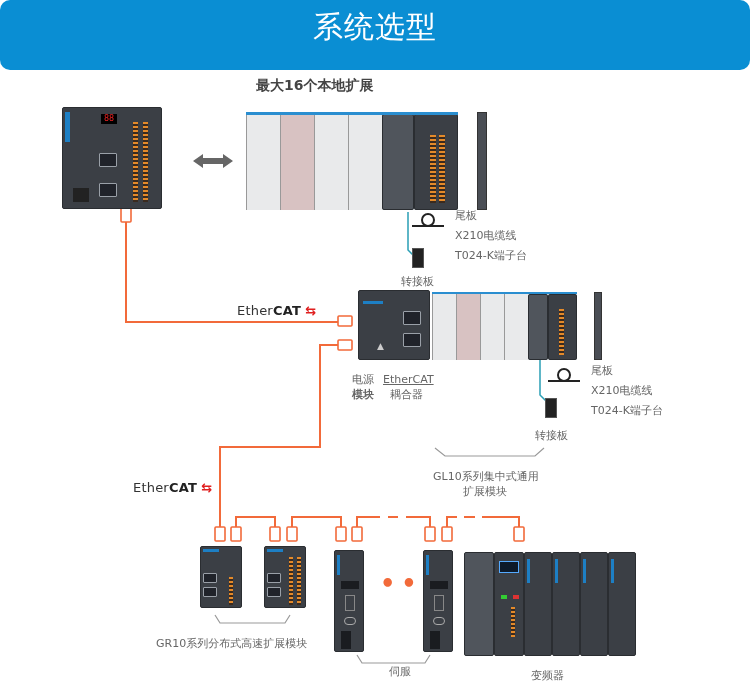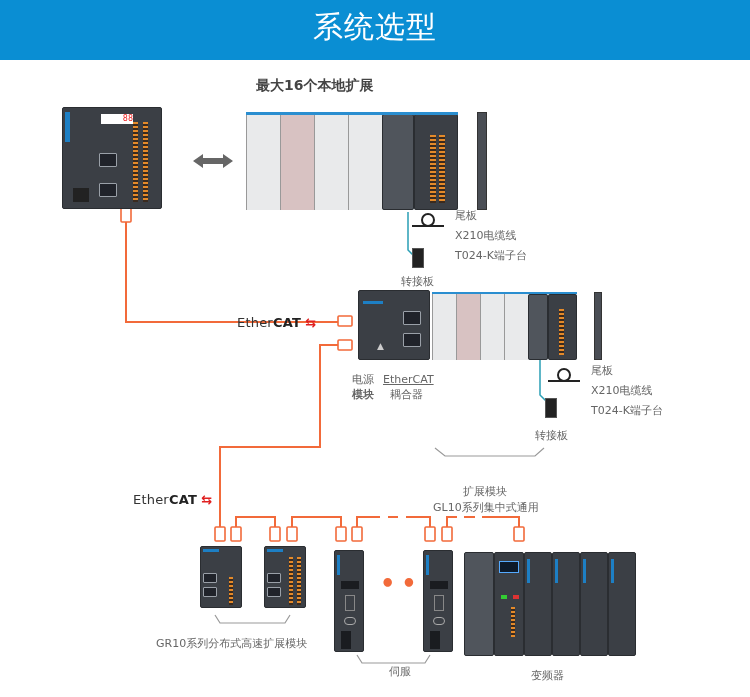--- a/index.html
+++ b/index.html
@@ -1,30 +1,30 @@
 <!DOCTYPE html>
 <html><head>
 <meta charset="utf-8">
 <style>
   * { box-sizing: border-box; margin: 0; padding: 0; }
   body { width: 750px; height: 697px; background: #ffffff; font-family: "DejaVu Sans", sans-serif; position: relative; overflow: hidden; }
-  .header { position: absolute; left: 0; top: 0; width: 750px; height: 60px; background: #0a8ed3; color: #fff; font-size: 30px; text-align: center; line-height: 54px; letter-spacing: 1px; }
+  .header { position: absolute; left: 0; top: 0; width: 750px; height: 70px; background: #0a8ed3; color: #fff; font-size: 30px; text-align: center; line-height: 54px; letter-spacing: 1px; border-radius: 10px; }
   .abs { position: absolute; }
   .label { position: absolute; color: #666; font-size: 11px; line-height: 16px; white-space: nowrap; }
   .bold-title { position: absolute; left: 256px; top: 77px; font-size: 14px; font-weight: bold; color: #444; }
   .device { position: absolute; background: #3b3f45; border: 1px solid #2a2d31; border-radius: 2px; }
   .device.light { background: #50555c; }
   .blue-strip { position: absolute; background: #1d7fc4; }
   .port { position: absolute; width: 18px; height: 14px; background: #20232a; border: 1.5px solid #9aa0a8; border-radius: 1px; }
   .orange-term { position: absolute; background: repeating-linear-gradient(to bottom, #e48a2a 0 2px, #3a2a1e 2px 4px); }
   .io-module { position: absolute; background: #e9eaeb; border-left: 1px solid #999; }
   .io-module.red { background: #d8c2c2; }
   .endplate { position: absolute; background: #4a4e55; border: 1px solid #333; }
   svg.lines { position: absolute; left: 0; top: 0; }
-  .ethercat { position: absolute; font-size: 13px; color: #333; letter-spacing: 0.2px; margin-top: 12px; }
+  .ethercat { position: absolute; font-size: 13px; color: #333; letter-spacing: 0.2px; }
   .ethercat b { font-weight: 900; color: #222; }
   .dots { position: absolute; color: #f26a3a; font-size: 24px; letter-spacing: 6px; font-weight: bold; }
   .arrow-lr { position: absolute; left: 193px; top: 153px; width: 40px; height: 16px; }
 </style>
 </head>
 <body>
 
 <div class="header">
   <span>系统选型</span>
 </div>
@@ -81,21 +81,21 @@
     <line x1="548" y1="381" x2="580" y2="381"></line>
   </g>
 </svg>
 
 <svg class="arrow-lr" viewBox="0 0 40 16">
   <polygon points="0,8 10,1 10,5 30,5 30,1 40,8 30,15 30,11 10,11 10,15" fill="#666"></polygon>
 </svg>
 
 <div class="device" style="left:62px; top:107px; width:100px; height:102px;">
   <div class="blue-strip" style="left:2px; top:4px; width:5px; height:30px;"></div>
-  <div class="abs" style="left:38px; top:6px; width:32px; height:10px; background:#ffffff; color:#e22; font-size:8px; line-height:10px; text-align:right;">88</div>
+  <div class="abs" style="left:38px; top:6px; width:16px; height:10px; background:#000000; color:#e22; font-size:8px; line-height:10px; text-align:center;">88</div>
   <div class="port" style="left:36px; top:45px;"></div>
   <div class="port" style="left:36px; top:75px;"></div>
   <div class="abs" style="left:10px; top:80px; width:16px; height:14px; background:#222;"></div>
   <div class="orange-term" style="left:70px; top:14px; width:5px; height:80px;"></div>
   <div class="orange-term" style="left:80px; top:14px; width:5px; height:80px;"></div>
 </div>
 
 <div class="abs" style="left:246px; top:112px; width:212px; height:98px; background:#cfd3d6;">
   <div class="io-module" style="left:0; top:0; width:34px; height:98px;"></div>
   <div class="io-module red" style="left:34px; top:0; width:34px; height:98px;"></div>
@@ -142,21 +142,21 @@
 <div class="abs" style="left:545px; top:398px; width:12px; height:20px; background:#222; border:1px solid #555;"></div>
 
 <div class="label" style="left:352px; top:372px;">电源</div>
 <div class="label" style="left:352px; top:387px;font-weight:bold;">模块</div>
 <div class="label" style="left:383px; top:372px;text-decoration:underline;">EtherCAT</div>
 <div class="label" style="left:390px; top:387px;">耦合器</div>
 <div class="label" style="left:591px; top:363px;">尾板</div>
 <div class="label" style="left:591px; top:383px;">X210电缆线</div>
 <div class="label" style="left:591px; top:403px;">T024-K端子台</div>
 <div class="label" style="left:535px; top:428px;">转接板</div>
-<div class="label" style="left:433px; top:469px;margin-top:31px;">GL10系列集中式通用</div>
+<div class="label" style="left:433px; top:469px;">GL10系列集中式通用</div>
 <div class="label" style="left:463px; top:484px;">扩展模块</div>
 
 <div class="ethercat" style="left:133px; top:480px;">
   <span>Ether</span><b>CAT</b>
   <span style="color:#e02020; font-weight:bold;">⇆</span>
 </div>
 
 <div class="device" style="left:200px; top:546px; width:42px; height:62px;">
   <div class="blue-strip" style="left:2px; top:2px; width:16px; height:3px;"></div>
   <div class="port" style="left:2px; top:26px; width:14px; height:10px;"></div>

